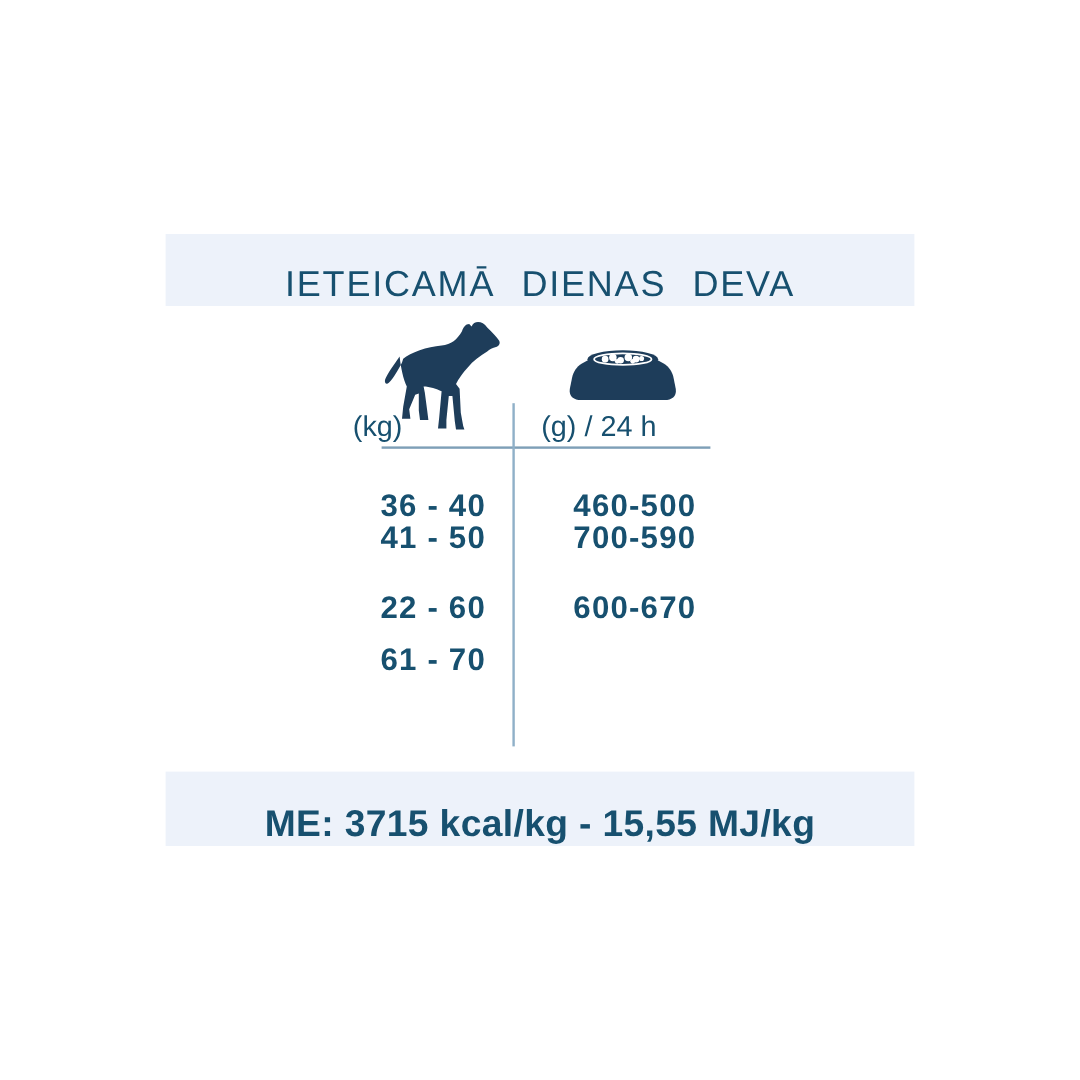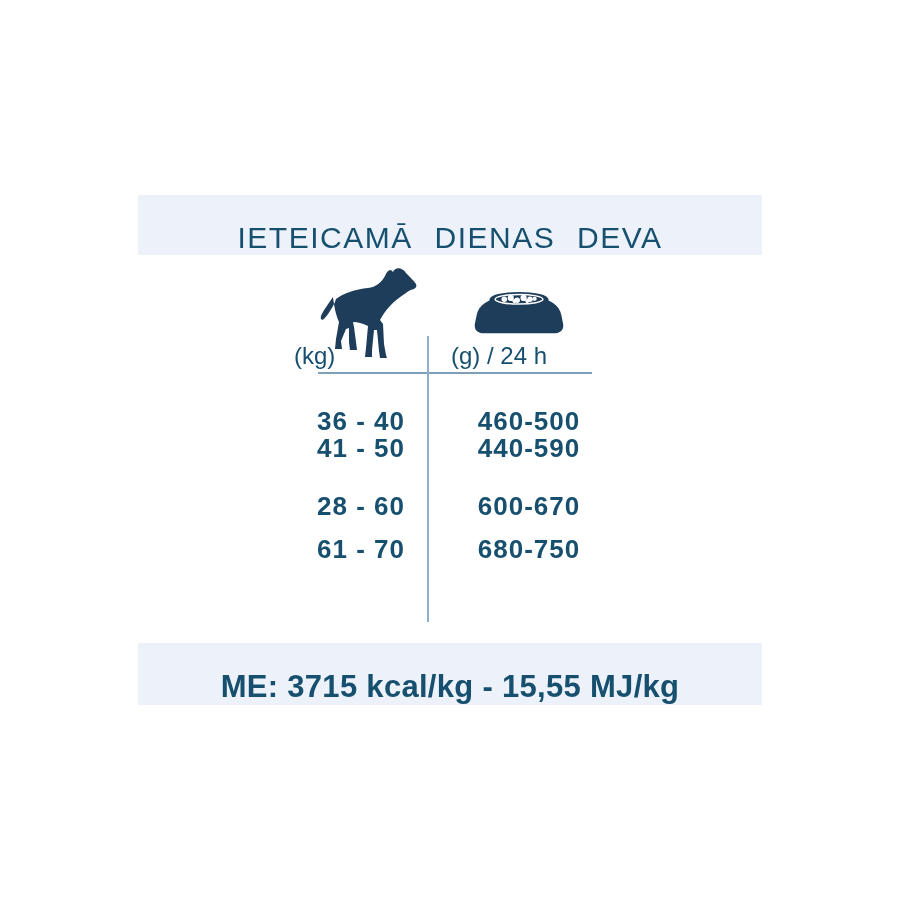--- a/index.html
+++ b/index.html
@@ -80,28 +80,27 @@
 
   <div class="underline"></div>
   <div class="vdivider"></div>
 
   <div class="row" style="top:401px">
     <div class="cell w">36 - 40</div>
     <div class="cell g">460-500</div>
   </div>
   <div class="row" style="top:428px">
     <div class="cell w">41 - 50</div>
-    <div class="cell g">440-590</div>
+    <div class="cell g">700-590</div>
   </div>
   <div class="row" style="top:486px">
-    <div class="cell w">28 - 60</div>
+    <div class="cell w">22 - 60</div>
     <div class="cell g">600-670</div>
   </div>
   <div class="row" style="top:529px">
     <div class="cell w">61 - 70</div>
-    <div class="cell g">680-750</div>
   </div>
 
   <div class="band footer-band">
     <span>ME: 3715 kcal/kg - 15,55 MJ/kg</span>
   </div>
 
 </div>
 
 </body></html>

